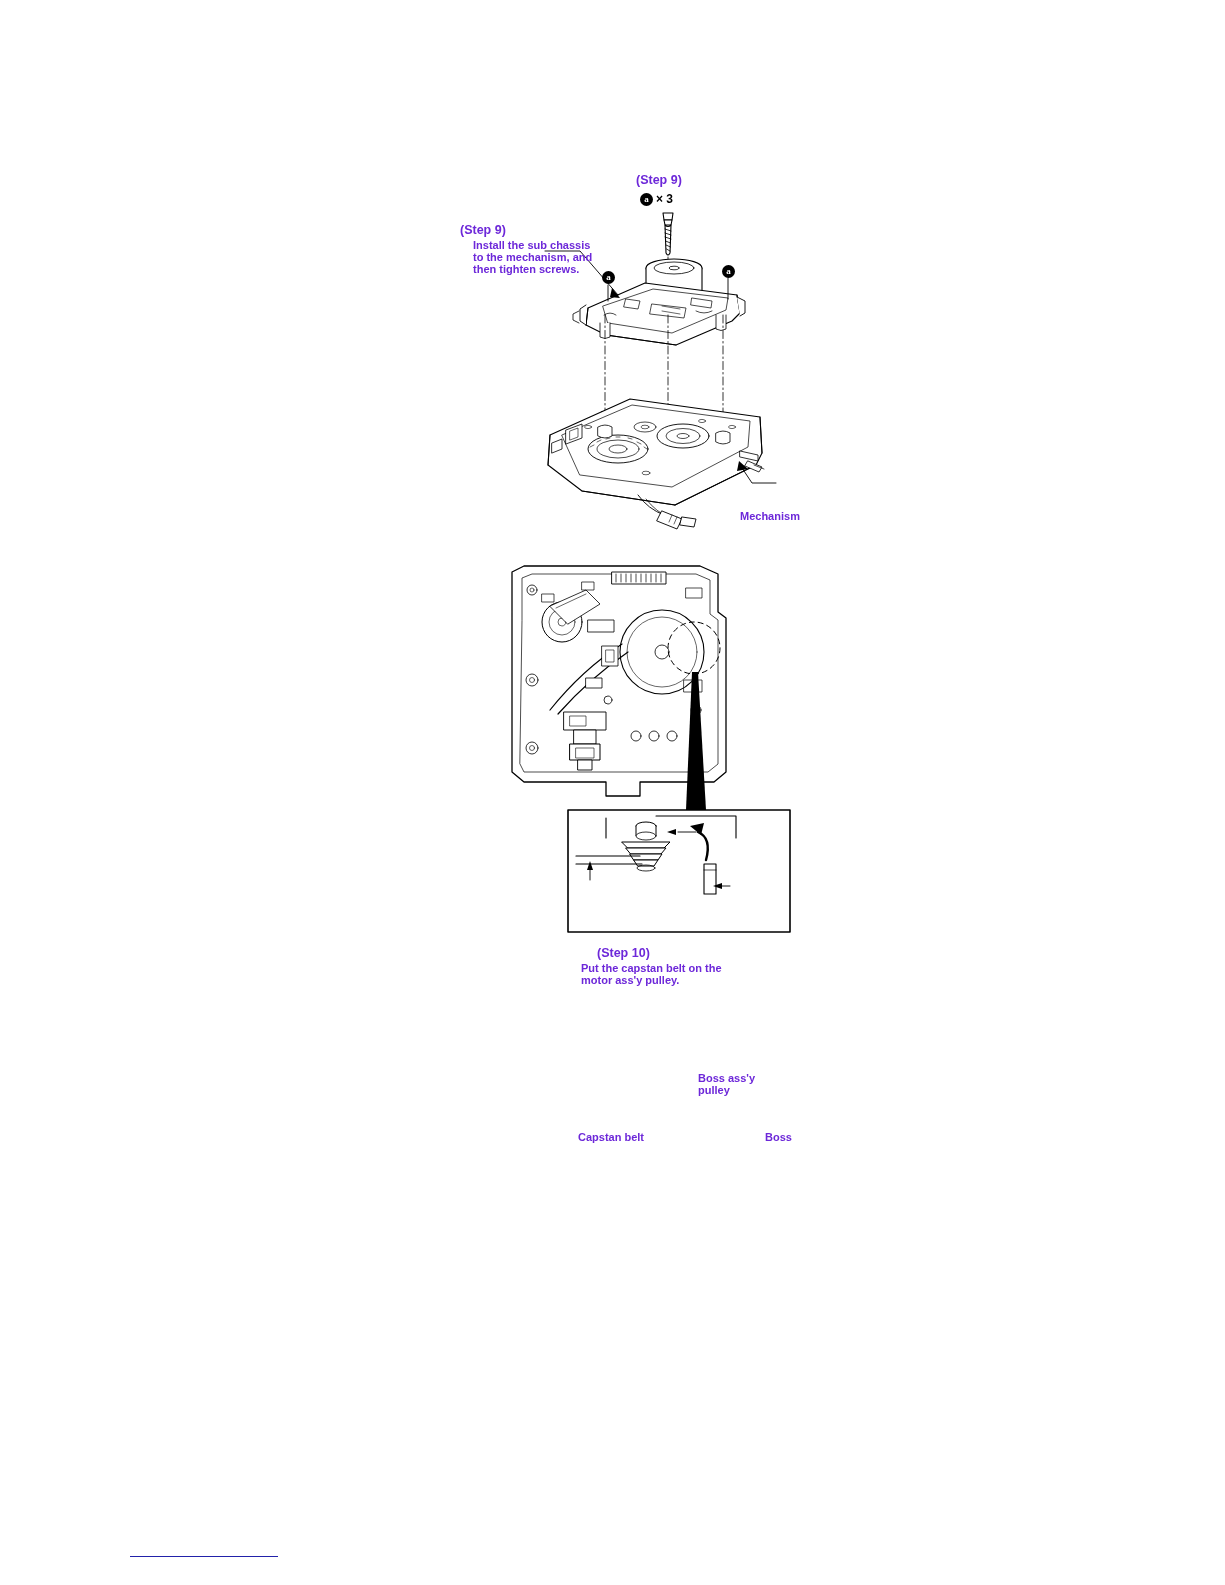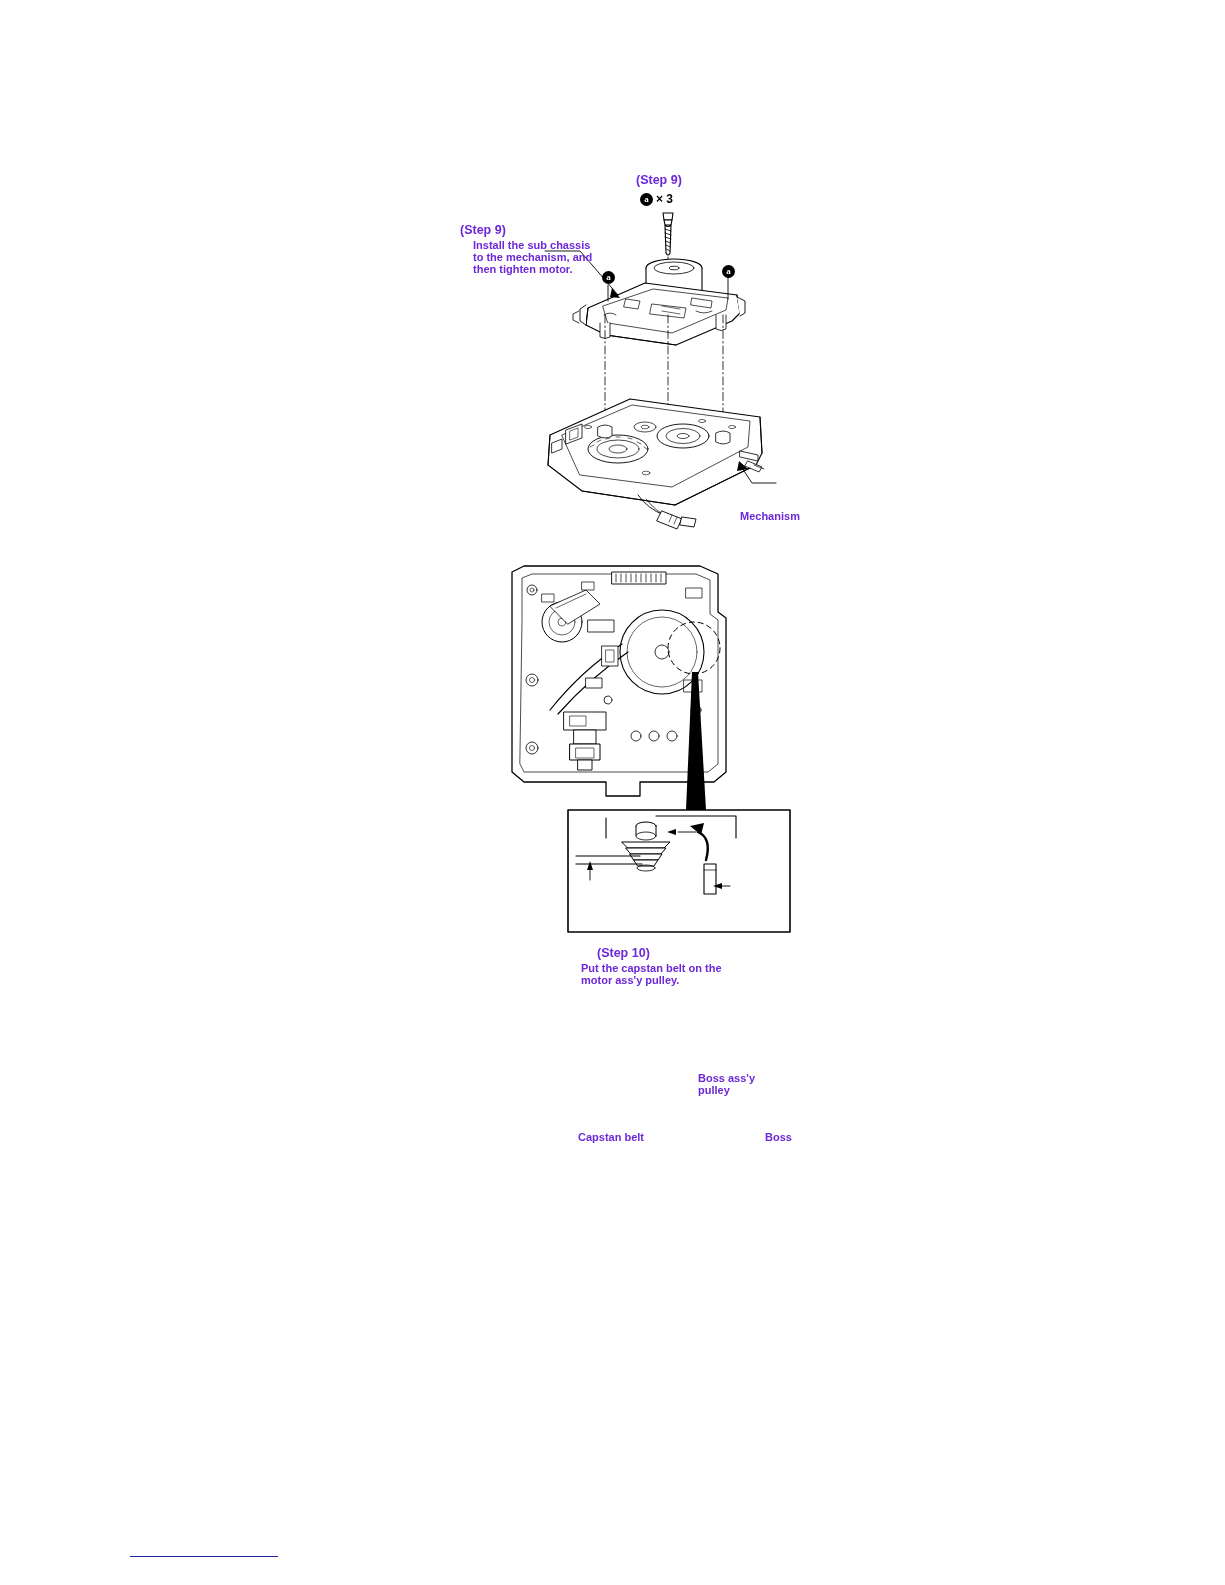--- a/index.html
+++ b/index.html
@@ -188,21 +188,21 @@
         <path d="M288 113 L288 134" stroke-width="0.9"></path>
 
         <path d="M300 300 L312 318 L336 318" stroke-width="0.9"></path>
         <path d="M299 296 L308 304 L297 306 Z" fill="#000" stroke="none"></path>
       </g>
     </svg>
 
     <div class="lbl step-head" style="left:20px; top:58px;">(Step 9)</div>
     <div class="lbl step-body" style="left:20px; top:74px;">Install the sub chassis</div>
     <div class="lbl step-body" style="left:20px; top:86px;">to the mechanism, and</div>
-    <div class="lbl step-body" style="left:20px; top:98px;">then tighten motor.</div>
+    <div class="lbl step-body" style="left:20px; top:98px;">then tighten screws.</div>
 
     <div class="lbl step-head" style="left:196px; top:8px;">(Step 9)</div>
     <div class="badge" style="left:200px; top:28px;">a</div>
     <div class="xcount" style="left:216px; top:28px;">× 3</div>
 
     <div class="badge" style="left:162px; top:106px;">a</div>
     <div class="badge" style="left:282px; top:100px;">a</div>
 
     <div class="lbl" style="left:300px; top:345px; font-weight:bold;">Mechanism</div>
   </div>

